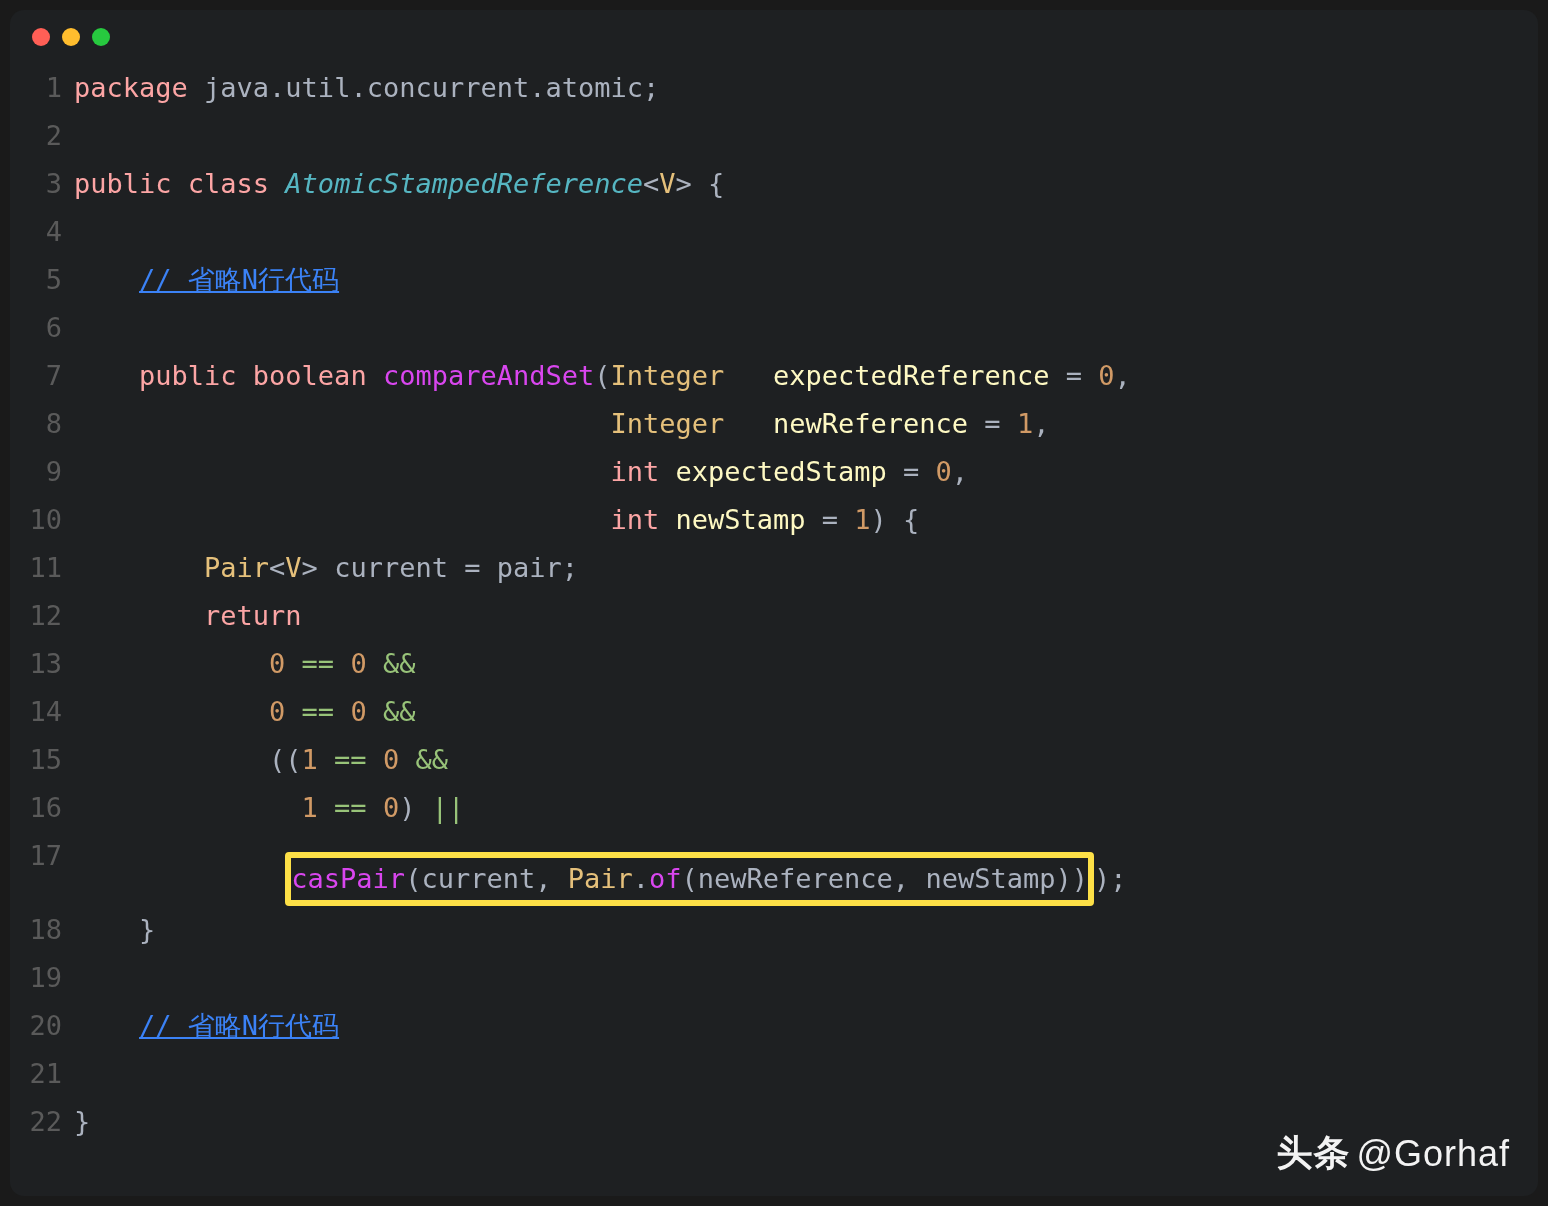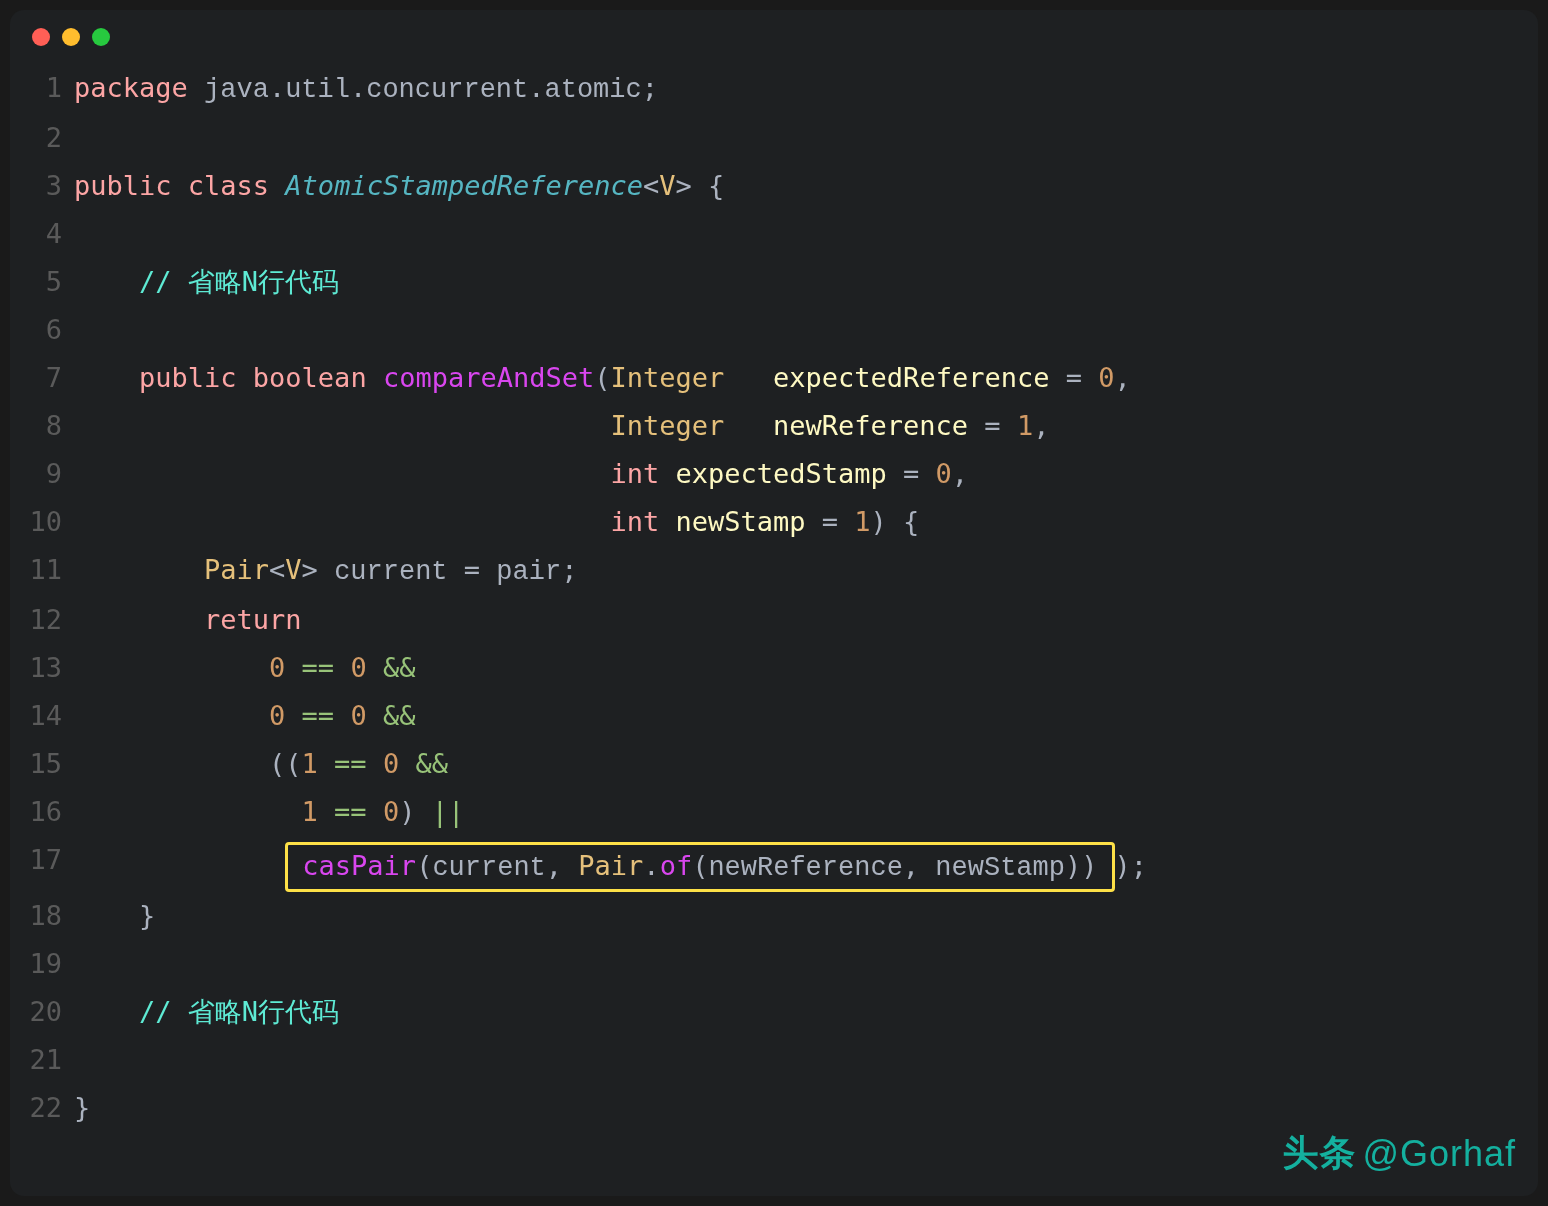--- a/index.html
+++ b/index.html
@@ -49,46 +49,46 @@
     width: 56px;
     text-align: right;
     padding-right: 12px;
     user-select: none;
     flex: 0 0 56px;
   }
   .code { color: #abb2bf; }
 
   
   .kw     { color: #fca5a5; } 
-  .id     { color: #abb2bf; font-family: Liberation Mono, monospace; }
+  .id     { color: #abb2bf; }
   .type   { color: #56b6c2; font-style: italic; } 
   .type2  { color: #e5c07b; }
   .opamp  { color: #98c379; } 
   .call   { color: #d946ef; }
   .param  { color: #fef9c3; }
-  .cmt    { color: #5eead4; font-style: normal; }
+  .cmt    { color: #3b82f6; font-style: normal; text-decoration: underline; }
   .punc   { color: #abb2bf; }
   .orange { color: #d19a66; }
 
   .hlbox {
-    border: 3px solid #fde047;
+    border: 6px solid #fde047;
     border-radius: 4px;
-    padding: 0 14px;
+    padding: 0 0;
     display: inline-block;
     line-height: 42px;
-    margin-top: 6px;
+    margin-top: 20px;
   }
 
   .watermark {
     position: absolute;
-    right: 22px;
+    right: 28px;
     bottom: 18px;
     font-family: -apple-system, "PingFang SC", "Microsoft YaHei", sans-serif;
     font-size: 36px;
-    color: #14b8a6;
+    color: #ffffff;
     opacity: 0.95;
     letter-spacing: 1px;
     display: flex;
     align-items: center;
     gap: 6px;
   }
   .watermark .bold { font-weight: 700; }
 </style>
 </head>
 <body>

